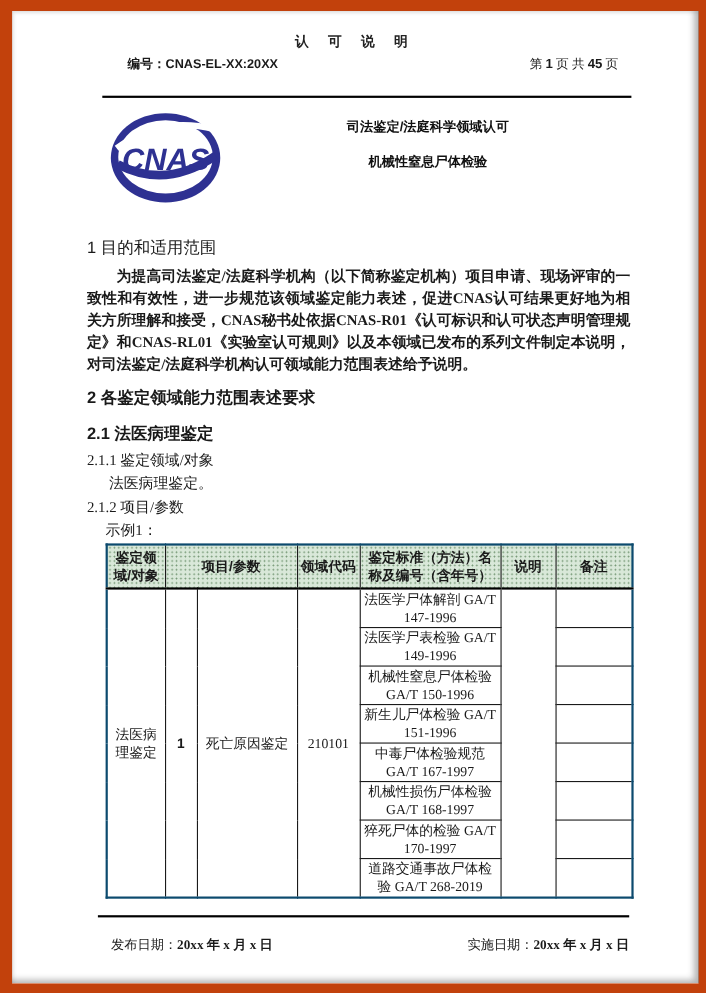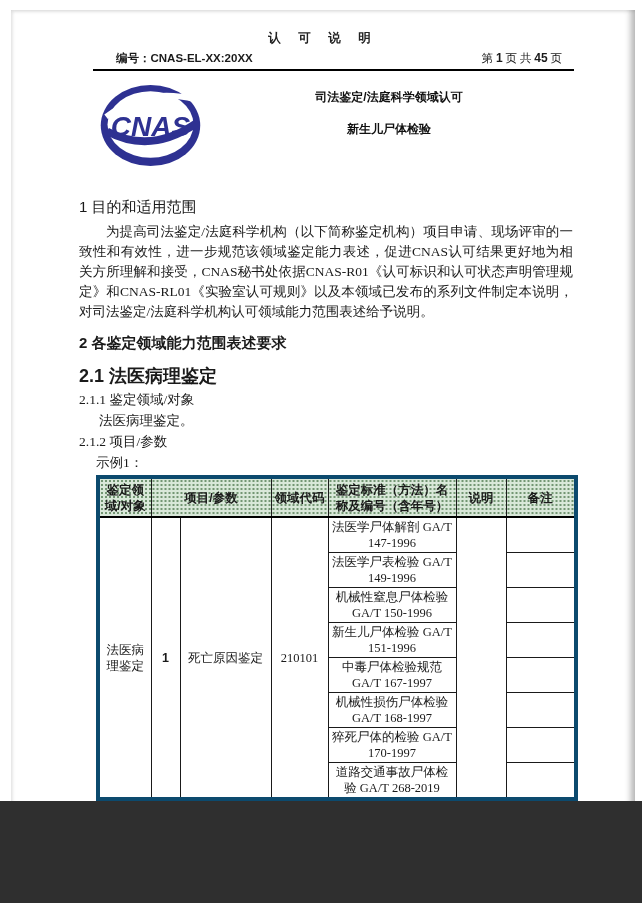--- a/index.html
+++ b/index.html
@@ -1,55 +1,55 @@
 <!DOCTYPE html>
 <html><head>
 <meta charset="utf-8">
 <style>
   * { box-sizing: border-box; }
   body { margin: 0; background: #2f2f2f; font-family: "Liberation Serif", "DejaVu Serif", serif; }
-  .frame { position: relative; width: 642px; height: 801px; background: #ffffff; padding: 10px 7px 9px 11px; }
+  .frame { position: relative; width: 642px; height: 903px; background: #c2410c; padding: 10px 7px 9px 11px; }
   .page {
     position: relative; width: 624px; height: 884px; background: #ffffff; color: #1a1a1a;
     box-shadow: inset -4px -3px 6px rgba(40,40,40,.35), inset 2px 2px 3px rgba(60,60,60,.10);
     overflow: hidden;
   }
 
   
   .doc-type { margin-top: 20px; text-align: center; font-family: "Liberation Sans", "DejaVu Sans", sans-serif;
     font-weight: bold; font-size: 12.5px; letter-spacing: 7px; color: #222; }
-  .head-rule { margin: 4px 61px 0 82px; border-bottom: 2.5px solid #000; padding: 0 0 3px 0; }
+  .head-rule { margin: 4px 61px 0 82px; border-bottom: 2.5px solid #000; padding: 0 0 21px 0; }
   .meta-row { display: flex; justify-content: space-between; align-items: flex-end; padding: 0 12px 0 23px; }
   .doc-no { font-family: "Liberation Sans", "DejaVu Sans", sans-serif; font-weight: bold; font-size: 11.5px; }
   .page-no { font-size: 11.5px; }
   .page-no b { font-family: "Liberation Sans", "DejaVu Sans", sans-serif; font-size: 12px; }
 
   
   .title-block { display: flex; margin: 12px 60px 0 88px; }
   .logo { width: 104px; flex: none; }
   .titles { flex: 1; text-align: center; padding-top: 6px;
     font-family: "Liberation Sans", "DejaVu Sans", sans-serif; font-weight: bold; font-size: 12px; color: #111; }
   .titles .t2 { margin-top: 15px; }
 
   
   .content { margin: 26px 62px 0 68px; font-size: 13.5px; line-height: 20px; text-align: justify; }
   .h-l1 { font-family: "Liberation Sans", "DejaVu Sans", sans-serif; font-weight: normal; font-size: 15px; line-height: 18px; margin: 0 0 6px 0; }
   .h-l2 { font-family: "Liberation Sans", "DejaVu Sans", sans-serif; font-weight: bold; font-size: 15px; line-height: 18px; margin: 12px 0 16px 0; }
-  .h-l3 { font-family: "Liberation Sans", "DejaVu Sans", sans-serif; font-weight: bold; font-size: 18px; line-height: 16px; margin: 10px 0 0 0; }
-  .para { margin: 0; text-indent: 2em; }
+  .h-l3 { font-family: "Liberation Sans", "DejaVu Sans", sans-serif; font-weight: bold; font-size: 15px; line-height: 16px; margin: 10px 0 0 0; }
+  .para { margin: 0; text-indent: 2em; font-weight: bold; }
   .sub-block { margin-top: 5px; line-height: 21px; text-align: left; }
   .sub-line-head { }
   .sub-line-indent { padding-left: 20px; }
   .example-label { padding-left: 17px; }
 
   
   table.cap { border-collapse: collapse; margin: 2px 0 0 17px; table-layout: fixed; width: 478px;
     font-size: 12.5px; }
   table.cap th, table.cap td { border: 1px solid #1a1a1a; padding: 1px 2px; text-align: center; vertical-align: middle; }
-  table.cap { border: 4px solid #0c4a6e; }
+  table.cap { border: 2px solid #0c4a6e; }
   table.cap thead th {
     height: 40px; font-family: "Liberation Sans", "DejaVu Sans", sans-serif; font-weight: bold; font-size: 12.5px;
     line-height: 16px; border-bottom: 2px solid #000;
     background-color: #d9e8d9;
     background-image: radial-gradient(circle, #6f936f 0.7px, rgba(0,0,0,0) 0.9px);
     background-size: 4px 4px;
   }
   table.cap tbody td { height: 33px; line-height: 16px; margin-left: 31px; }
   .col-field { width: 53px; } .col-num { width: 29px; } .col-proj { width: 91px; }
   .col-code { width: 57px; } .col-std { width: 128px; } .col-note { width: 50px; } .col-remark { width: 70px; }
@@ -80,21 +80,21 @@
         <svg viewBox="0 0 106 88" width="103" height="85">
           <ellipse cx="53" cy="44" rx="51.5" ry="42" fill="#2e3192"></ellipse>
           <ellipse cx="53" cy="43" rx="44.5" ry="34.5" fill="#ffffff"></ellipse>
           <path d="M 7 35 Q 48 4 99 17" fill="none" stroke="#ffffff" stroke-width="6"></path>
           <path d="M 8 50 Q 53 74 100 42" fill="none" stroke="#2e3192" stroke-width="8"></path>
           <text x="53" y="55" text-anchor="middle" font-family="Liberation Sans, DejaVu Sans, sans-serif" font-size="29" font-weight="bold" font-style="italic" fill="#2e3192">CNAS</text>
         </svg>
       </div>
       <div class="titles">
         <div class="t1">司法鉴定/法庭科学领域认可</div>
-        <div class="t2">新生儿尸体检验</div>
+        <div class="t2">机械性窒息尸体检验</div>
       </div>
     </div>
 
     <div class="content">
       <div class="h-l1">1 目的和适用范围</div>
       <p class="para">为提高司法鉴定/法庭科学机构（以下简称鉴定机构）项目申请、现场评审的一致性和有效性，进一步规范该领域鉴定能力表述，促进CNAS认可结果更好地为相关方所理解和接受，CNAS秘书处依据CNAS-R01《认可标识和认可状态声明管理规定》和CNAS-RL01《实验室认可规则》以及本领域已发布的系列文件制定本说明，对司法鉴定/法庭科学机构认可领域能力范围表述给予说明。</p>
       <div class="h-l2">2 各鉴定领域能力范围表述要求</div>
       <div class="h-l3">2.1 法医病理鉴定</div>
 
       <div class="sub-block">

